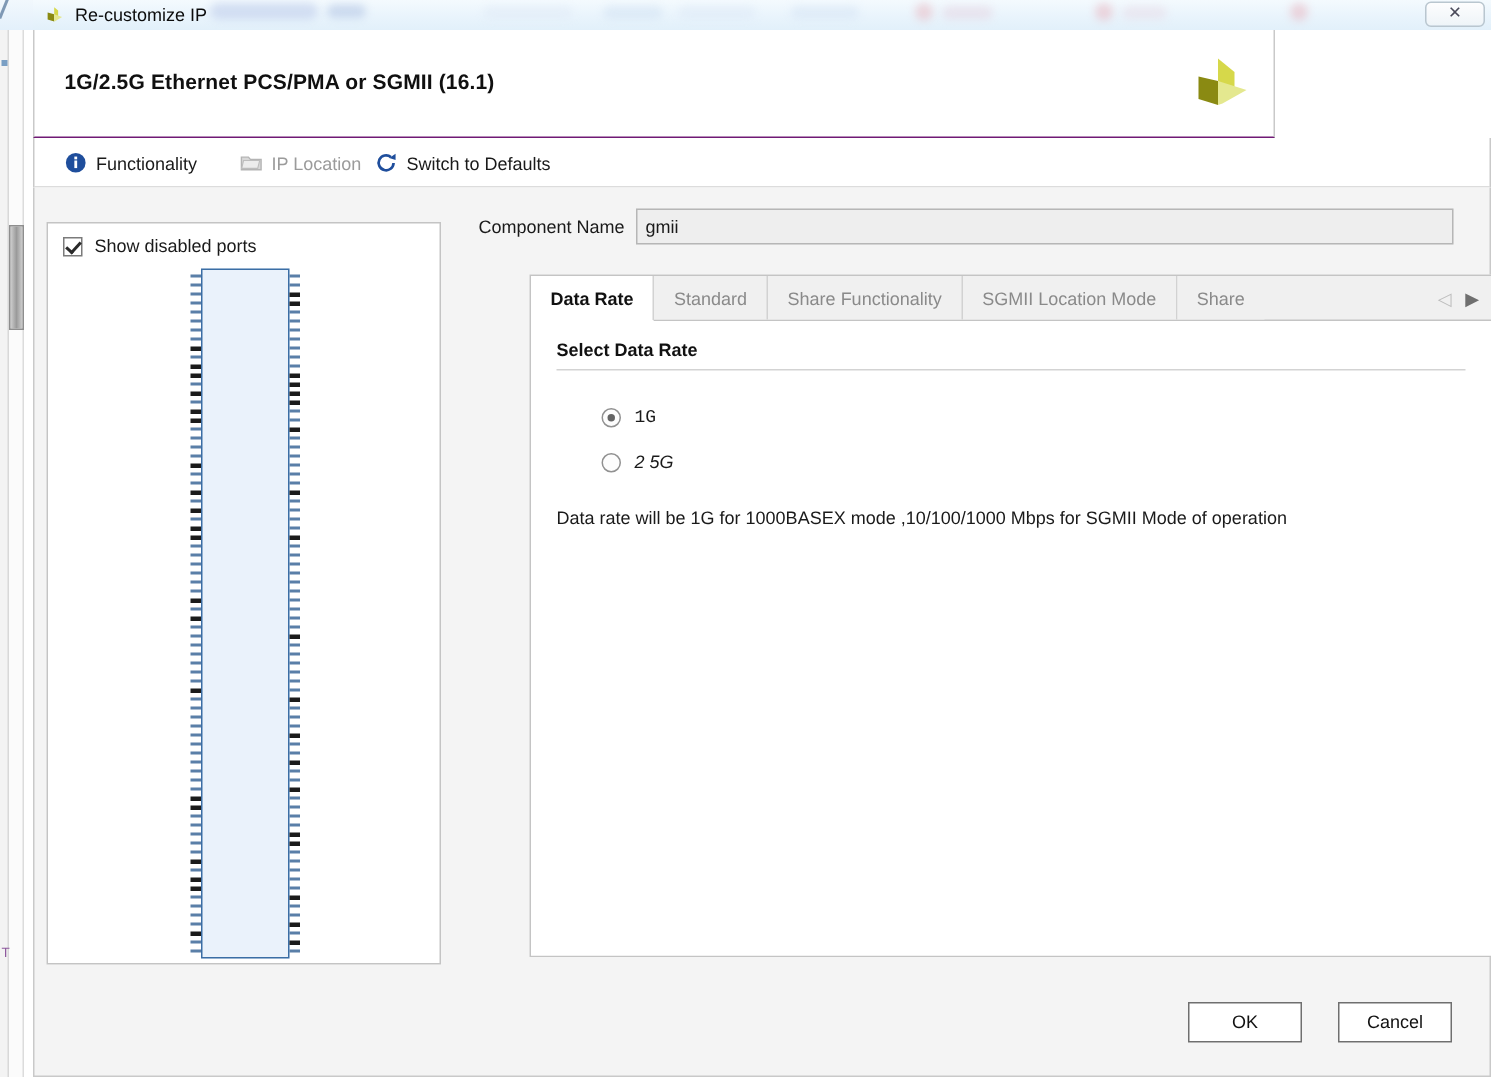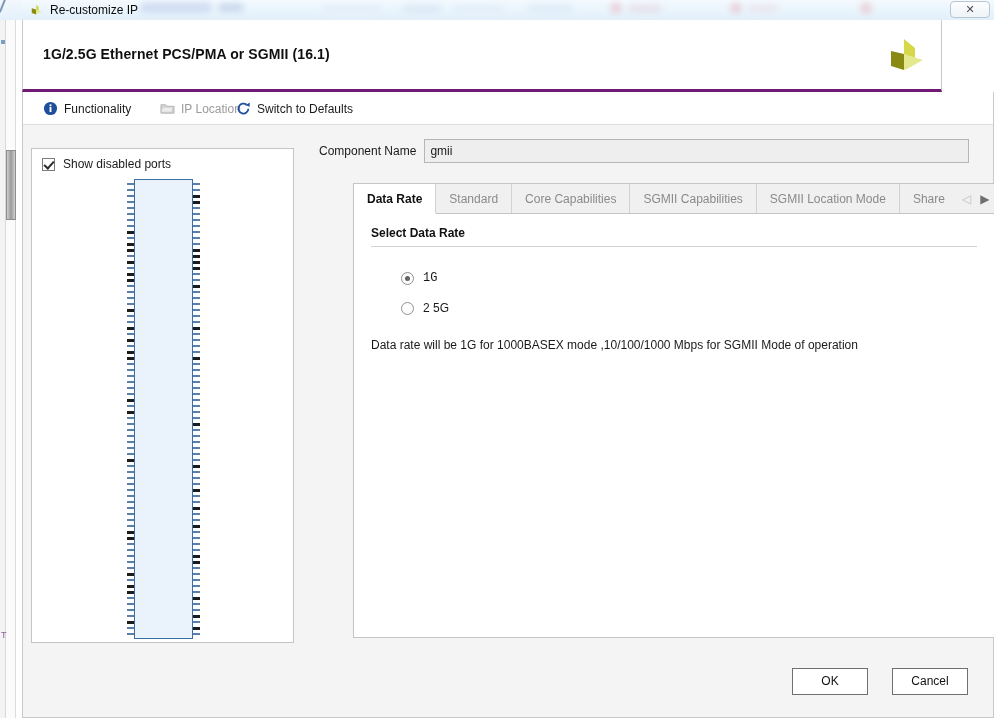--- a/index.html
+++ b/index.html
@@ -82,25 +82,25 @@
     border: 1px solid #b9c6cf;
     border-radius: 4px;
     background: linear-gradient(180deg,#fdfdfe,#eef4f8);
     color: #4a4a5a;
     font-size: 11px; line-height: 15px; text-align: center;
     cursor: pointer;
   }
 
   
   #header {
-    position: absolute; left: 0; top: 20px; width: 920px; height: 72px;
+    position: absolute; left: 0; top: 20px; width: 828px; height: 72px;
     background: #ffffff;
     border-left: 1px solid #c9c9c9;
     border-right: 1px solid #c9c9c9;
-    border-bottom: 3px solid #701a75;
+    border-bottom: 1px solid #701a75;
     text-align: right;
   }
   #header-title {
     position: absolute; left: 20px; top: 26px;
     font-size: 14px; font-weight: bold; color: #101010;
     letter-spacing: .1px;
   }
   #xilinx-logo {
     position: absolute; right: 14px; top: 16px;
     width: 40px; height: 44px;
@@ -338,21 +338,21 @@
     </div>
 
     <div class="tb-item disabled" style="left:137px;">
       <svg class="tb-ico" viewBox="0 0 16 16">
         <path d="M1 4 h5 l1.4 1.6 H15 V13 H1 Z" fill="#d8d8d8" stroke="#b4b4b4" stroke-width="1"></path>
         <path d="M2.5 6.4 H14 L12.6 12 H1.2 Z" fill="#ececec" stroke="#bdbdbd" stroke-width=".8"></path>
       </svg>
       <span>IP Location</span>
     </div>
 
-    <div class="tb-item" style="left:213px;">
+    <div class="tb-item" style="left:227px;">
       <svg class="tb-ico" viewBox="0 0 16 16">
         <path d="M13.2 8.2 A5.3 5.3 0 1 1 11.3 4.0" fill="none" stroke="#1f4e9c" stroke-width="1.9"></path>
         <polygon points="14.6,1.6 14.6,6.0 10.2,4.6" fill="#1f4e9c"></polygon>
       </svg>
       <span>Switch to Defaults</span>
     </div>
   </div>
 
   <div id="body">
 
@@ -531,24 +531,21 @@
 
       <div id="tabwidget">
         <div id="tabstrip">
           <div class="tab active">
             <span>Data Rate</span>
           </div>
           <div class="tab">
             <span>Standard</span>
           </div>
           <div class="tab">
-            <span>Core Capabilities</span>
-          </div>
-          <div class="tab">
-            <span>SGMII Capabilities</span>
+            <span>Share Functionality</span>
           </div>
           <div class="tab">
             <span>SGMII Location Mode</span>
           </div>
           <div class="tab share-tab">
             <span>Share</span>
           </div>
           <div id="tabnav">
             <span class="tabnav-btn prev">◁</span>
             <span class="tabnav-btn next">▶</span>
@@ -558,21 +555,21 @@
 
         <div id="tabpage">
           <div id="section-title">Select Data Rate</div>
           <div id="section-rule"></div>
 
           <div class="radio-row" style="top:57px;font-family:Liberation Mono, monospace;">
             <span class="radio selected"></span>
             <span class="radio-label">1G</span>
           </div>
 
-          <div class="radio-row" style="top:87px;">
+          <div class="radio-row" style="top:87px;font-style:italic;">
             <span class="radio"></span>
             <span class="radio-label">2 5G</span>
           </div>
 
           <div id="desc-text">Data rate will be 1G for 1000BASEX mode ,10/100/1000 Mbps for SGMII Mode of operation</div>
         </div>
       </div>
     </div>
 
     <div class="dlg-button" id="ok-button">OK</div>

